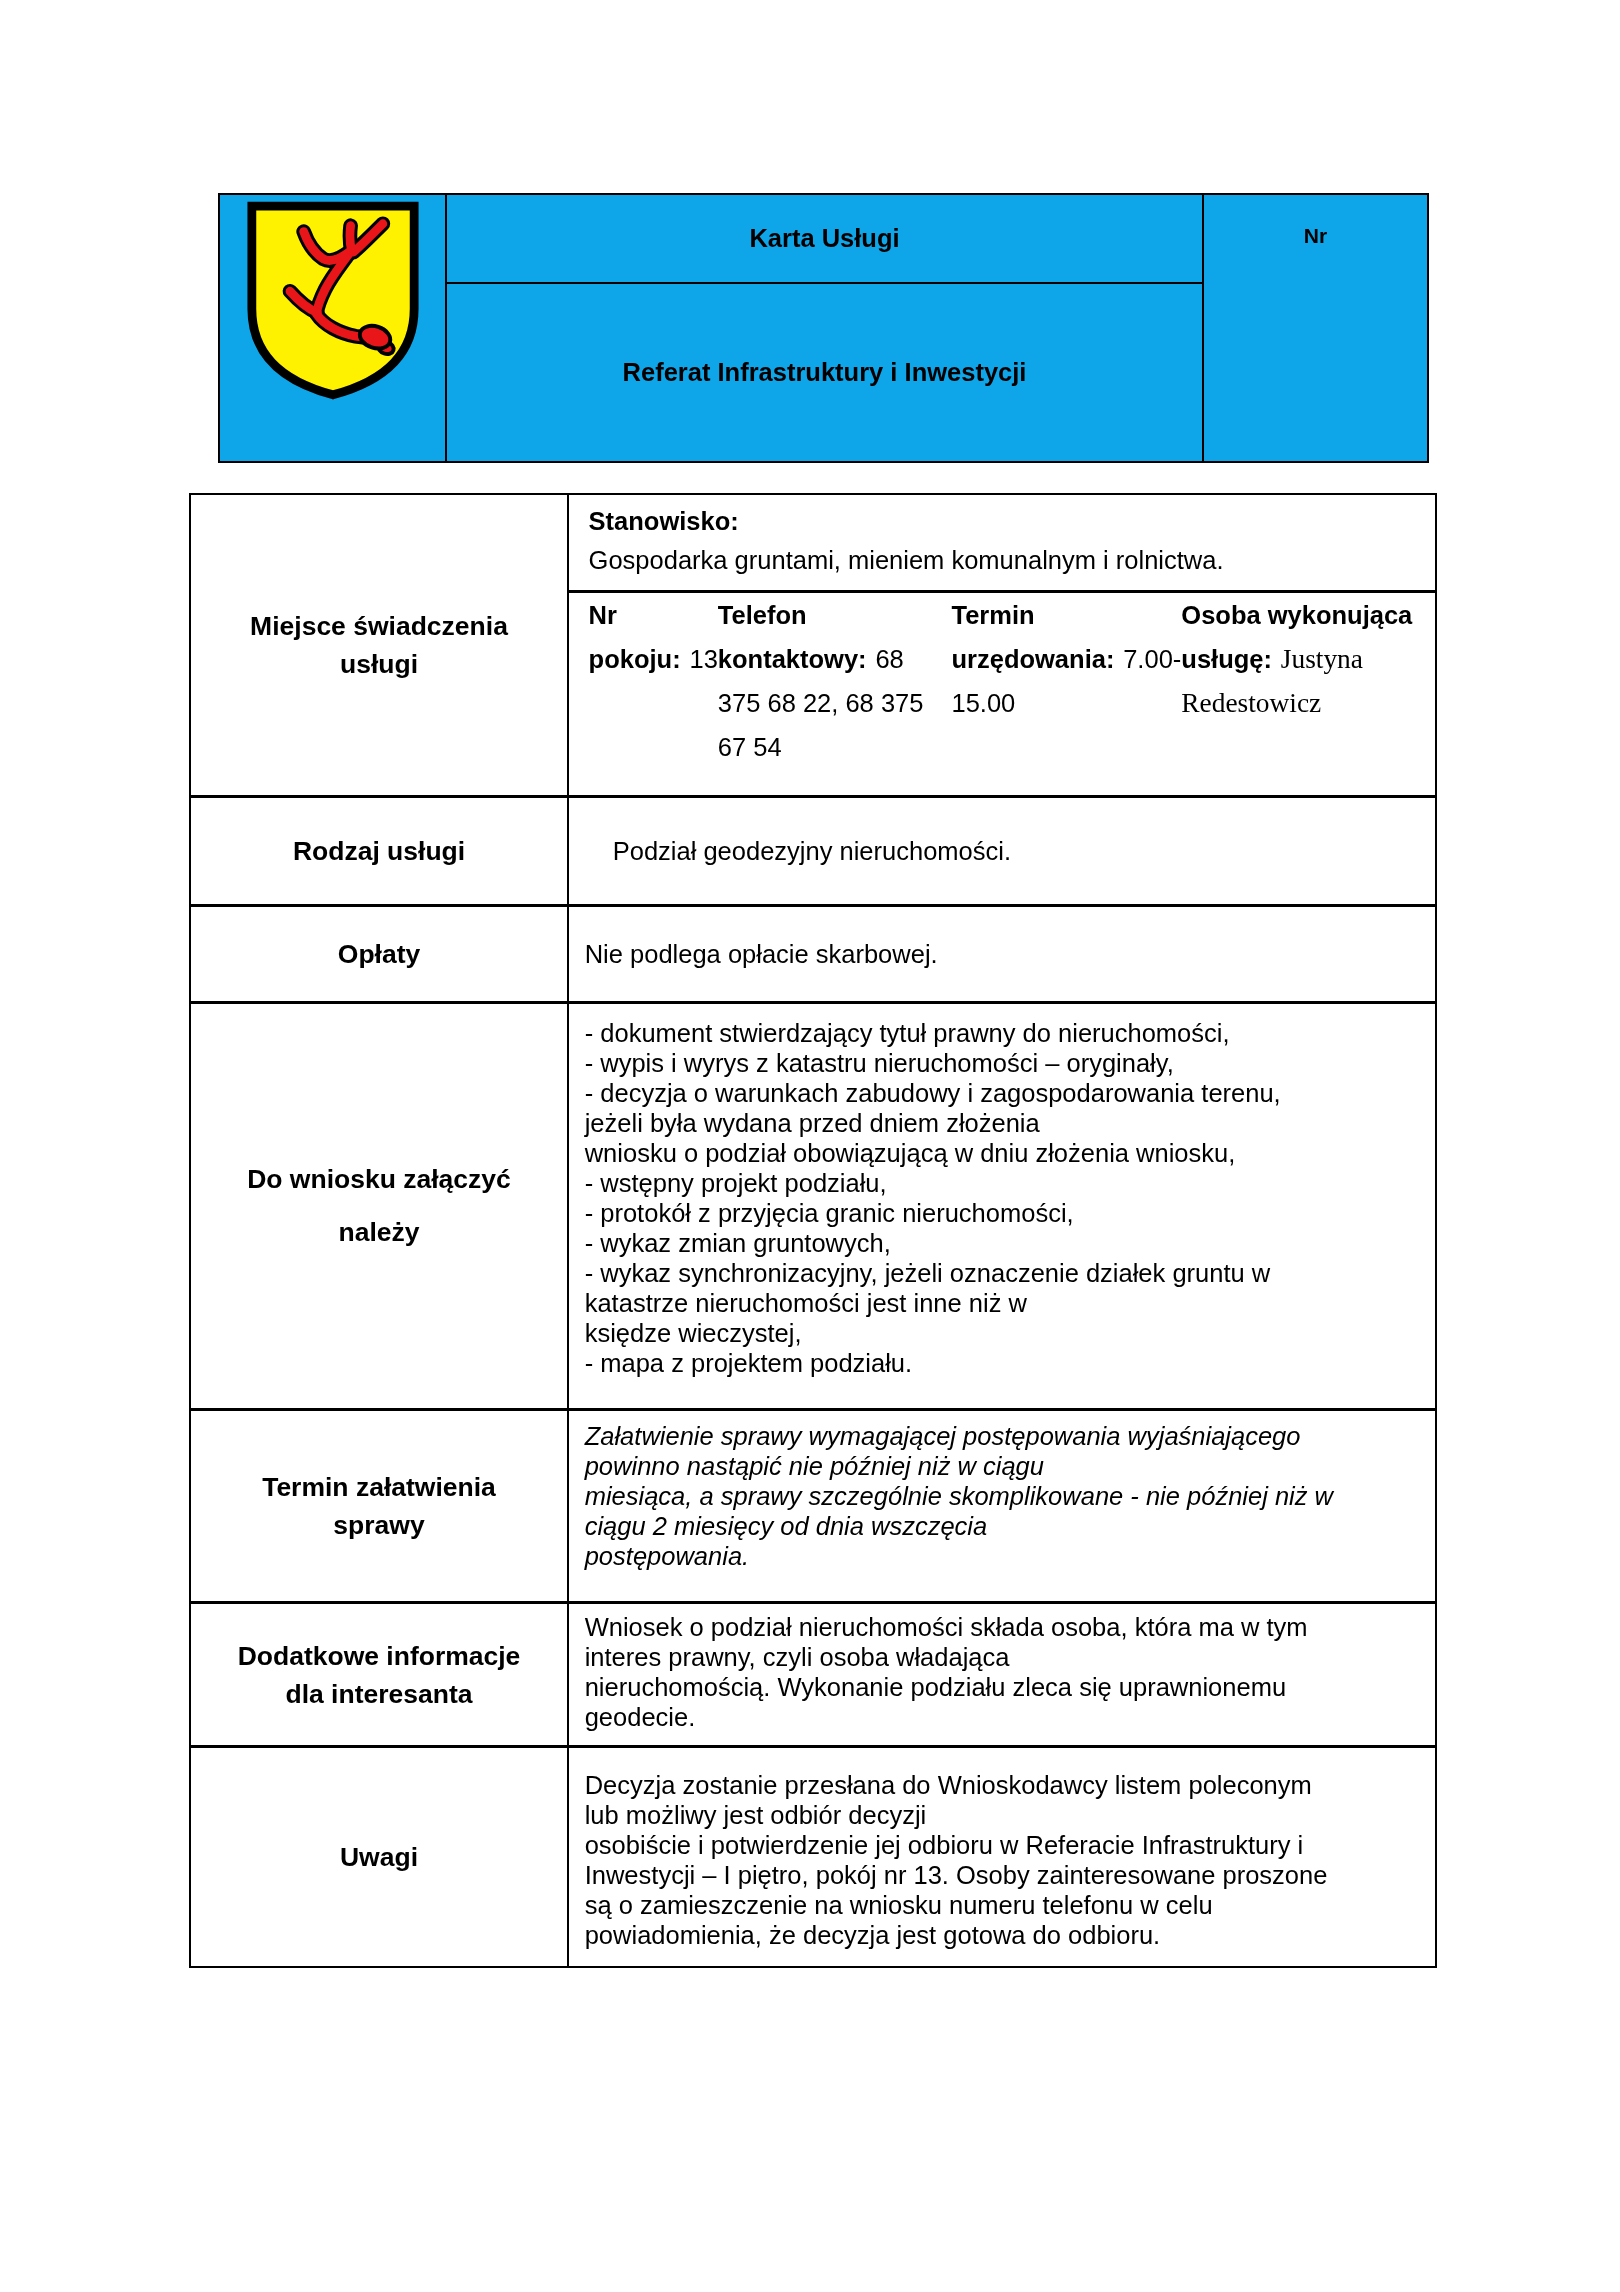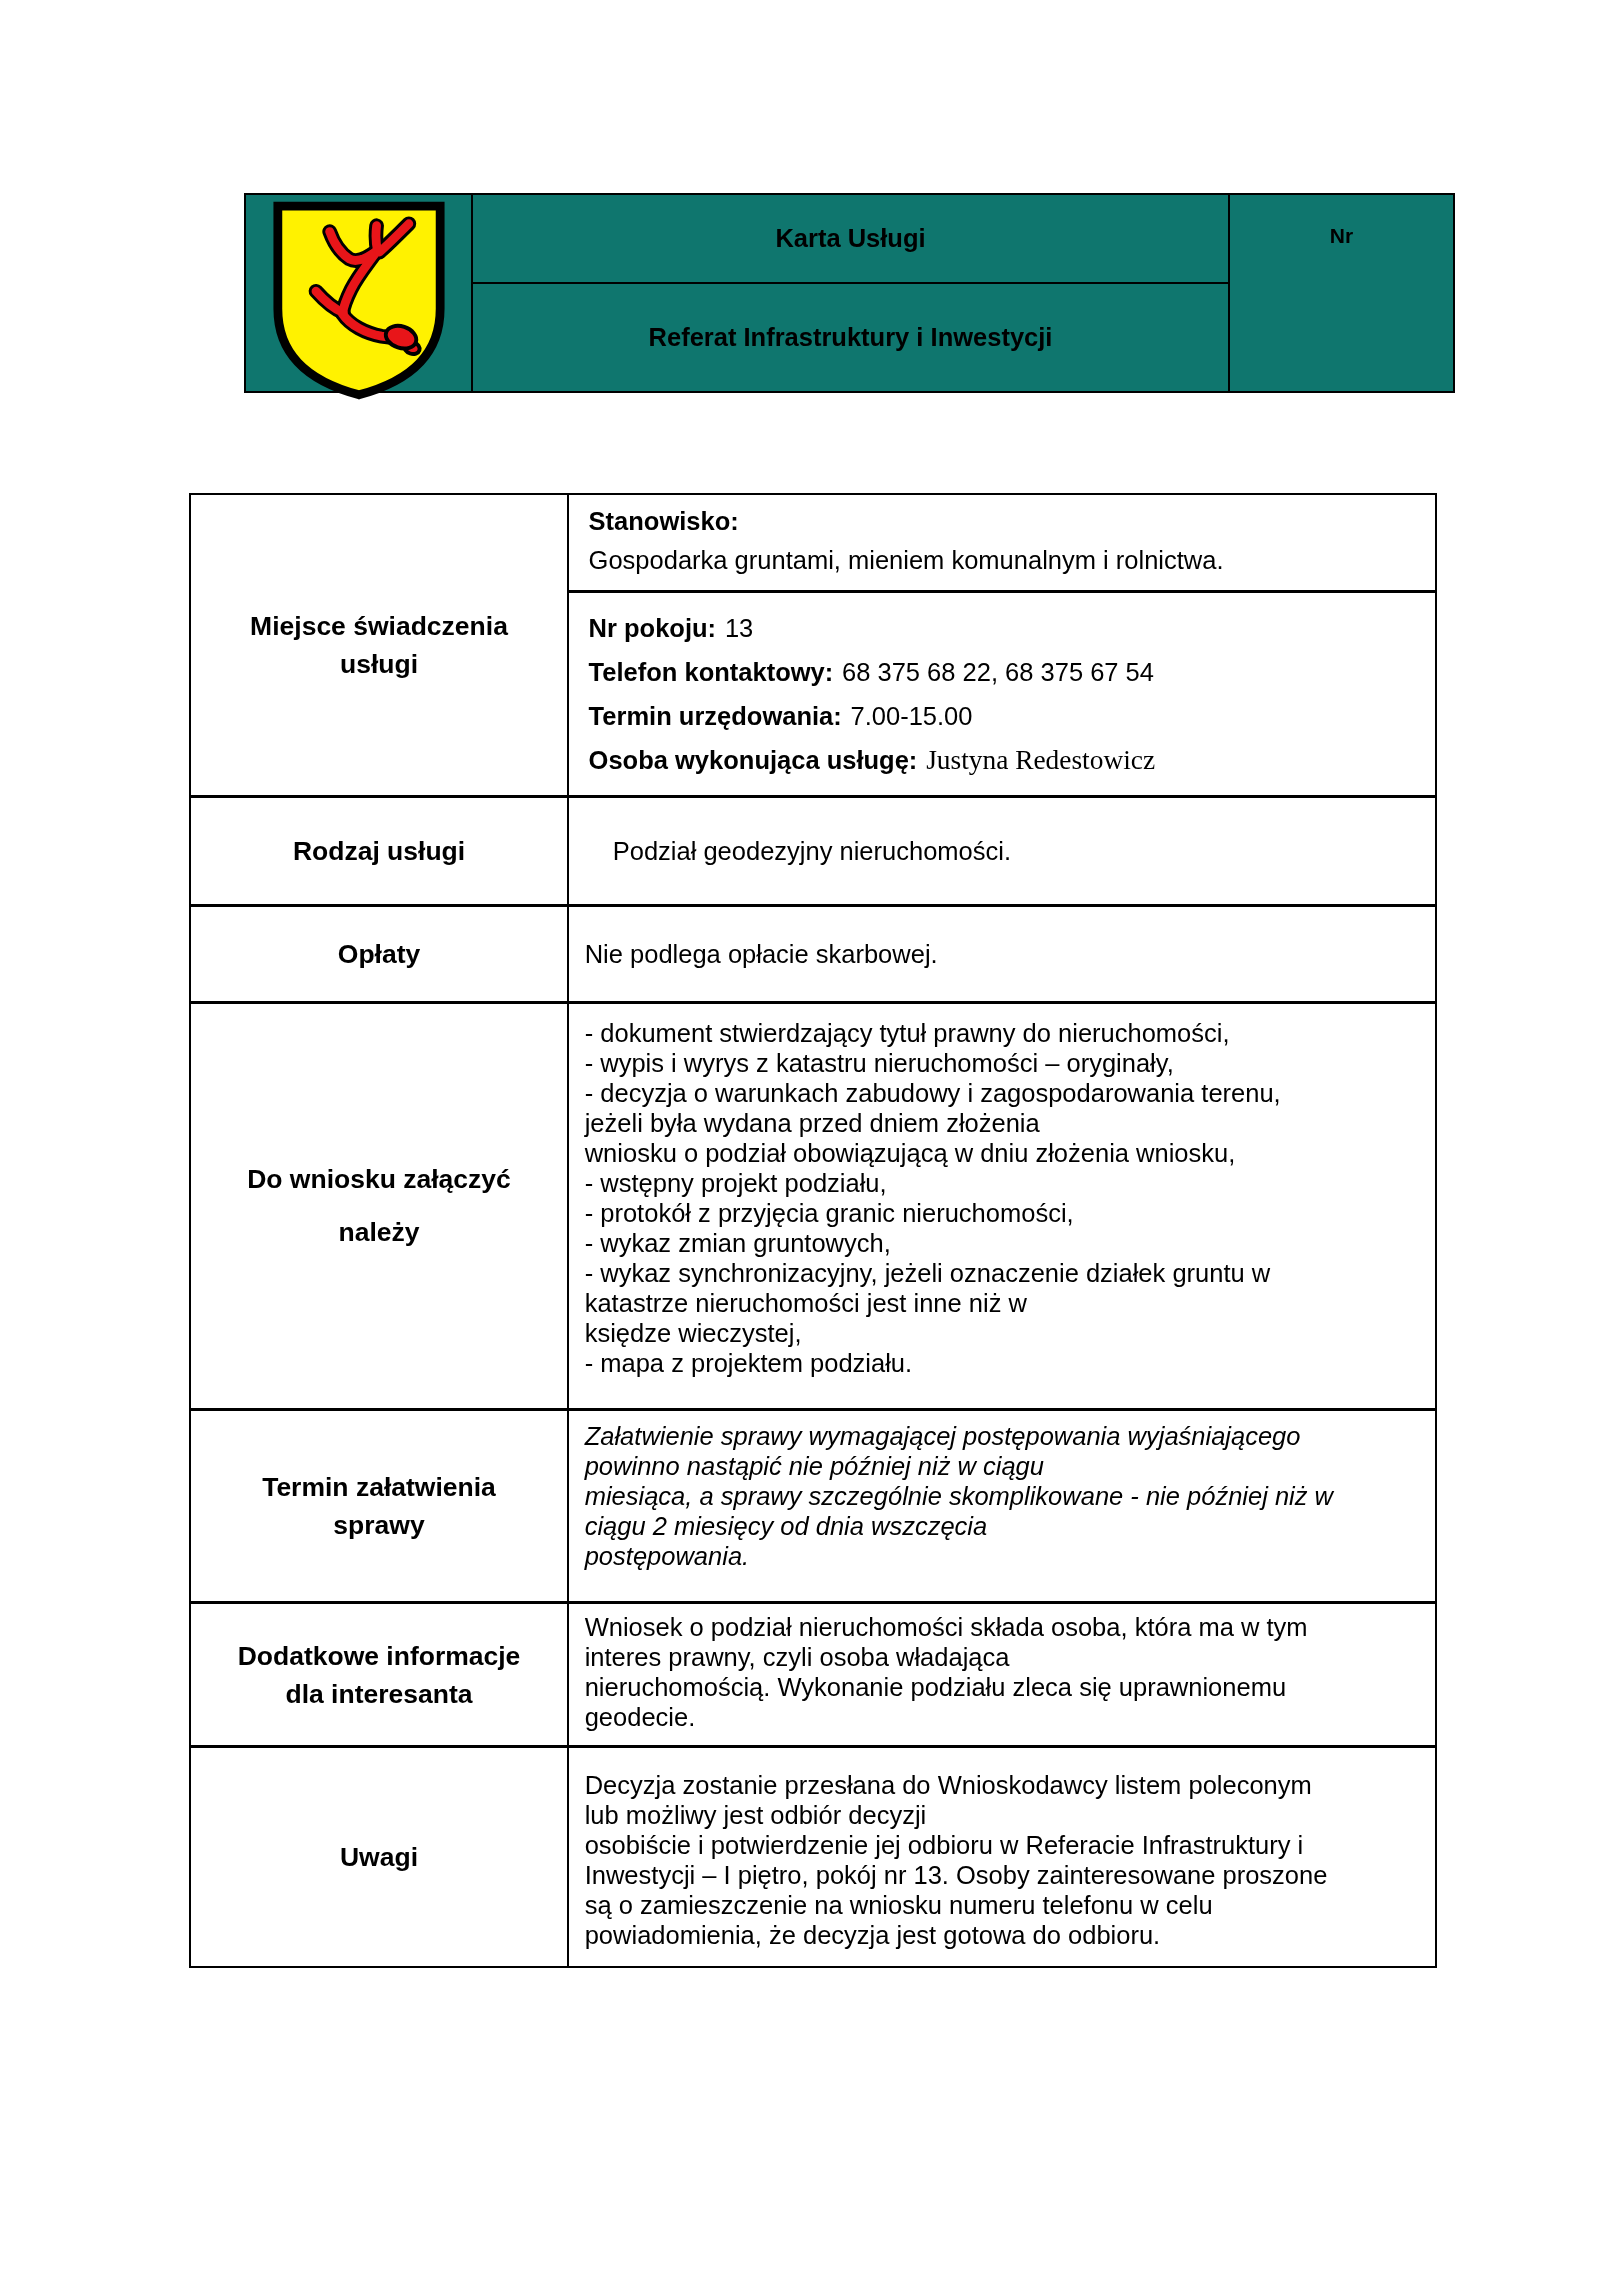--- a/index.html
+++ b/index.html
@@ -6,22 +6,22 @@
   body{
     width:1620px;height:2293px;position:relative;background:#ffffff;
     font-family:"Liberation Sans","DejaVu Sans",sans-serif;color:#000;
     -webkit-font-smoothing:antialiased;
   }
   .b{font-weight:bold;margin-right:8.8px;}
   .ml{white-space:pre-line;}
 
   
   .htable{
-    position:absolute;left:244px;top:193px;width:1211px;height:200px;
-    border:2px solid #000;display:flex;box-sizing:border-box;background:#0f766e;
+    position:absolute;left:218px;top:193px;width:1211px;height:270px;
+    border:2px solid #000;display:flex;box-sizing:border-box;background:#0ea5e9;
   }
   .hcrest{width:227px;border-right:2px solid #000;box-sizing:border-box;
     display:flex;justify-content:center;align-items:flex-start;}
   .hcrest svg{margin-top:3.9px;}
   .hmid{width:757px;border-right:2px solid #000;box-sizing:border-box;
     display:flex;flex-direction:column;}
   .hmid-top{height:87px;border-bottom:2px solid #000;display:flex;
     align-items:center;justify-content:center;font-weight:bold;font-size:25.5px;}
   .hmid-bottom{flex:1;display:flex;align-items:center;justify-content:center;
     font-weight:bold;font-size:25.5px;}
@@ -47,21 +47,21 @@
   .r4{height:404px;}
   .r5{height:190px;}
   .r6{height:141px;}
   .r7{height:218px;}
   .r4 .mlabel{line-height:53px;}
 
   .col{display:flex;flex-direction:column;}
   .sub1{height:88px;border-bottom:3.9px solid #000;padding:6.9px 19.6px 0 19.6px;
     line-height:39px;box-sizing:content-box;}
   .sub2{flex:1;padding:0 19.6px;line-height:44px;display:flex;
-    flex-direction:column;justify-content:center;}
+    flex-direction:row;justify-content:flex-end;}
   .serif{font-family:"Liberation Serif","DejaVu Serif",serif;font-size:27.4px;}
 
   .vcenter{display:flex;align-items:center;padding-left:15.7px;}
   .block{line-height:30px;padding-left:15.7px;padding-right:27.4px;}
   .r4 .block{padding-top:13.7px;}
   .r5 .block{padding-top:9.8px;font-style:italic;}
   .r6 .block{padding-top:7.8px;}
   .r7 .block{padding-top:21.6px;}
 </style>
 </head>

